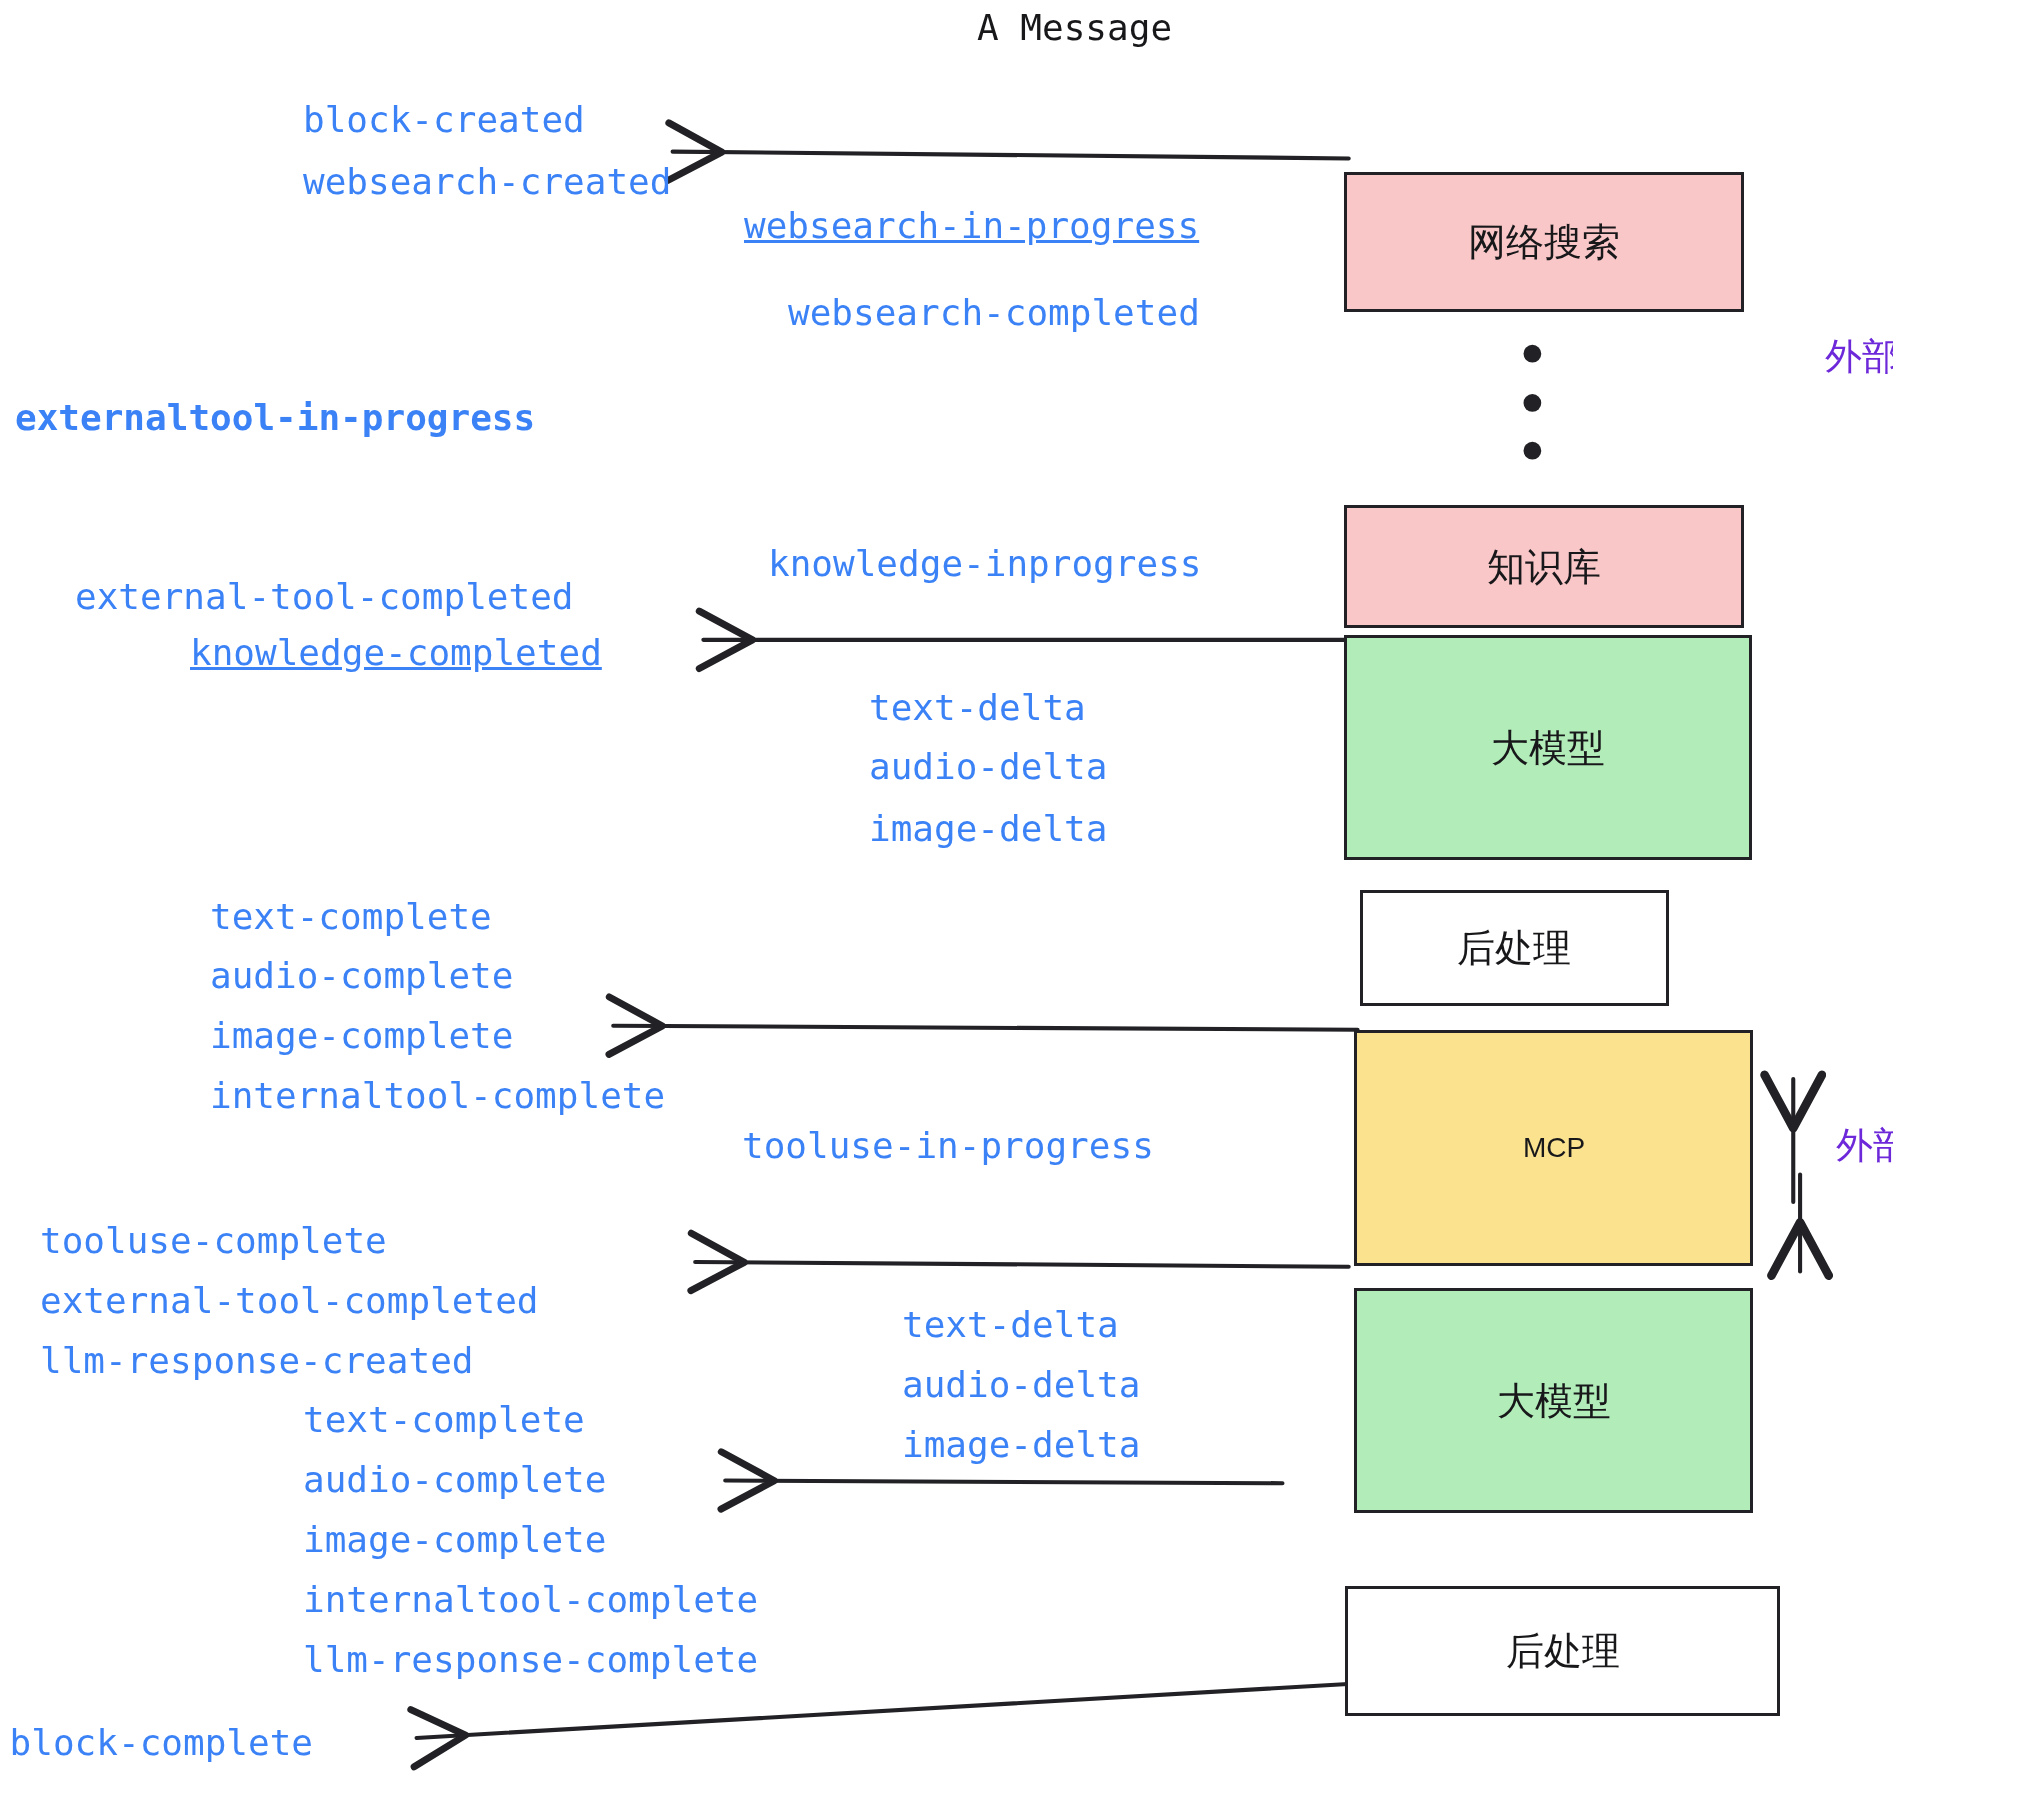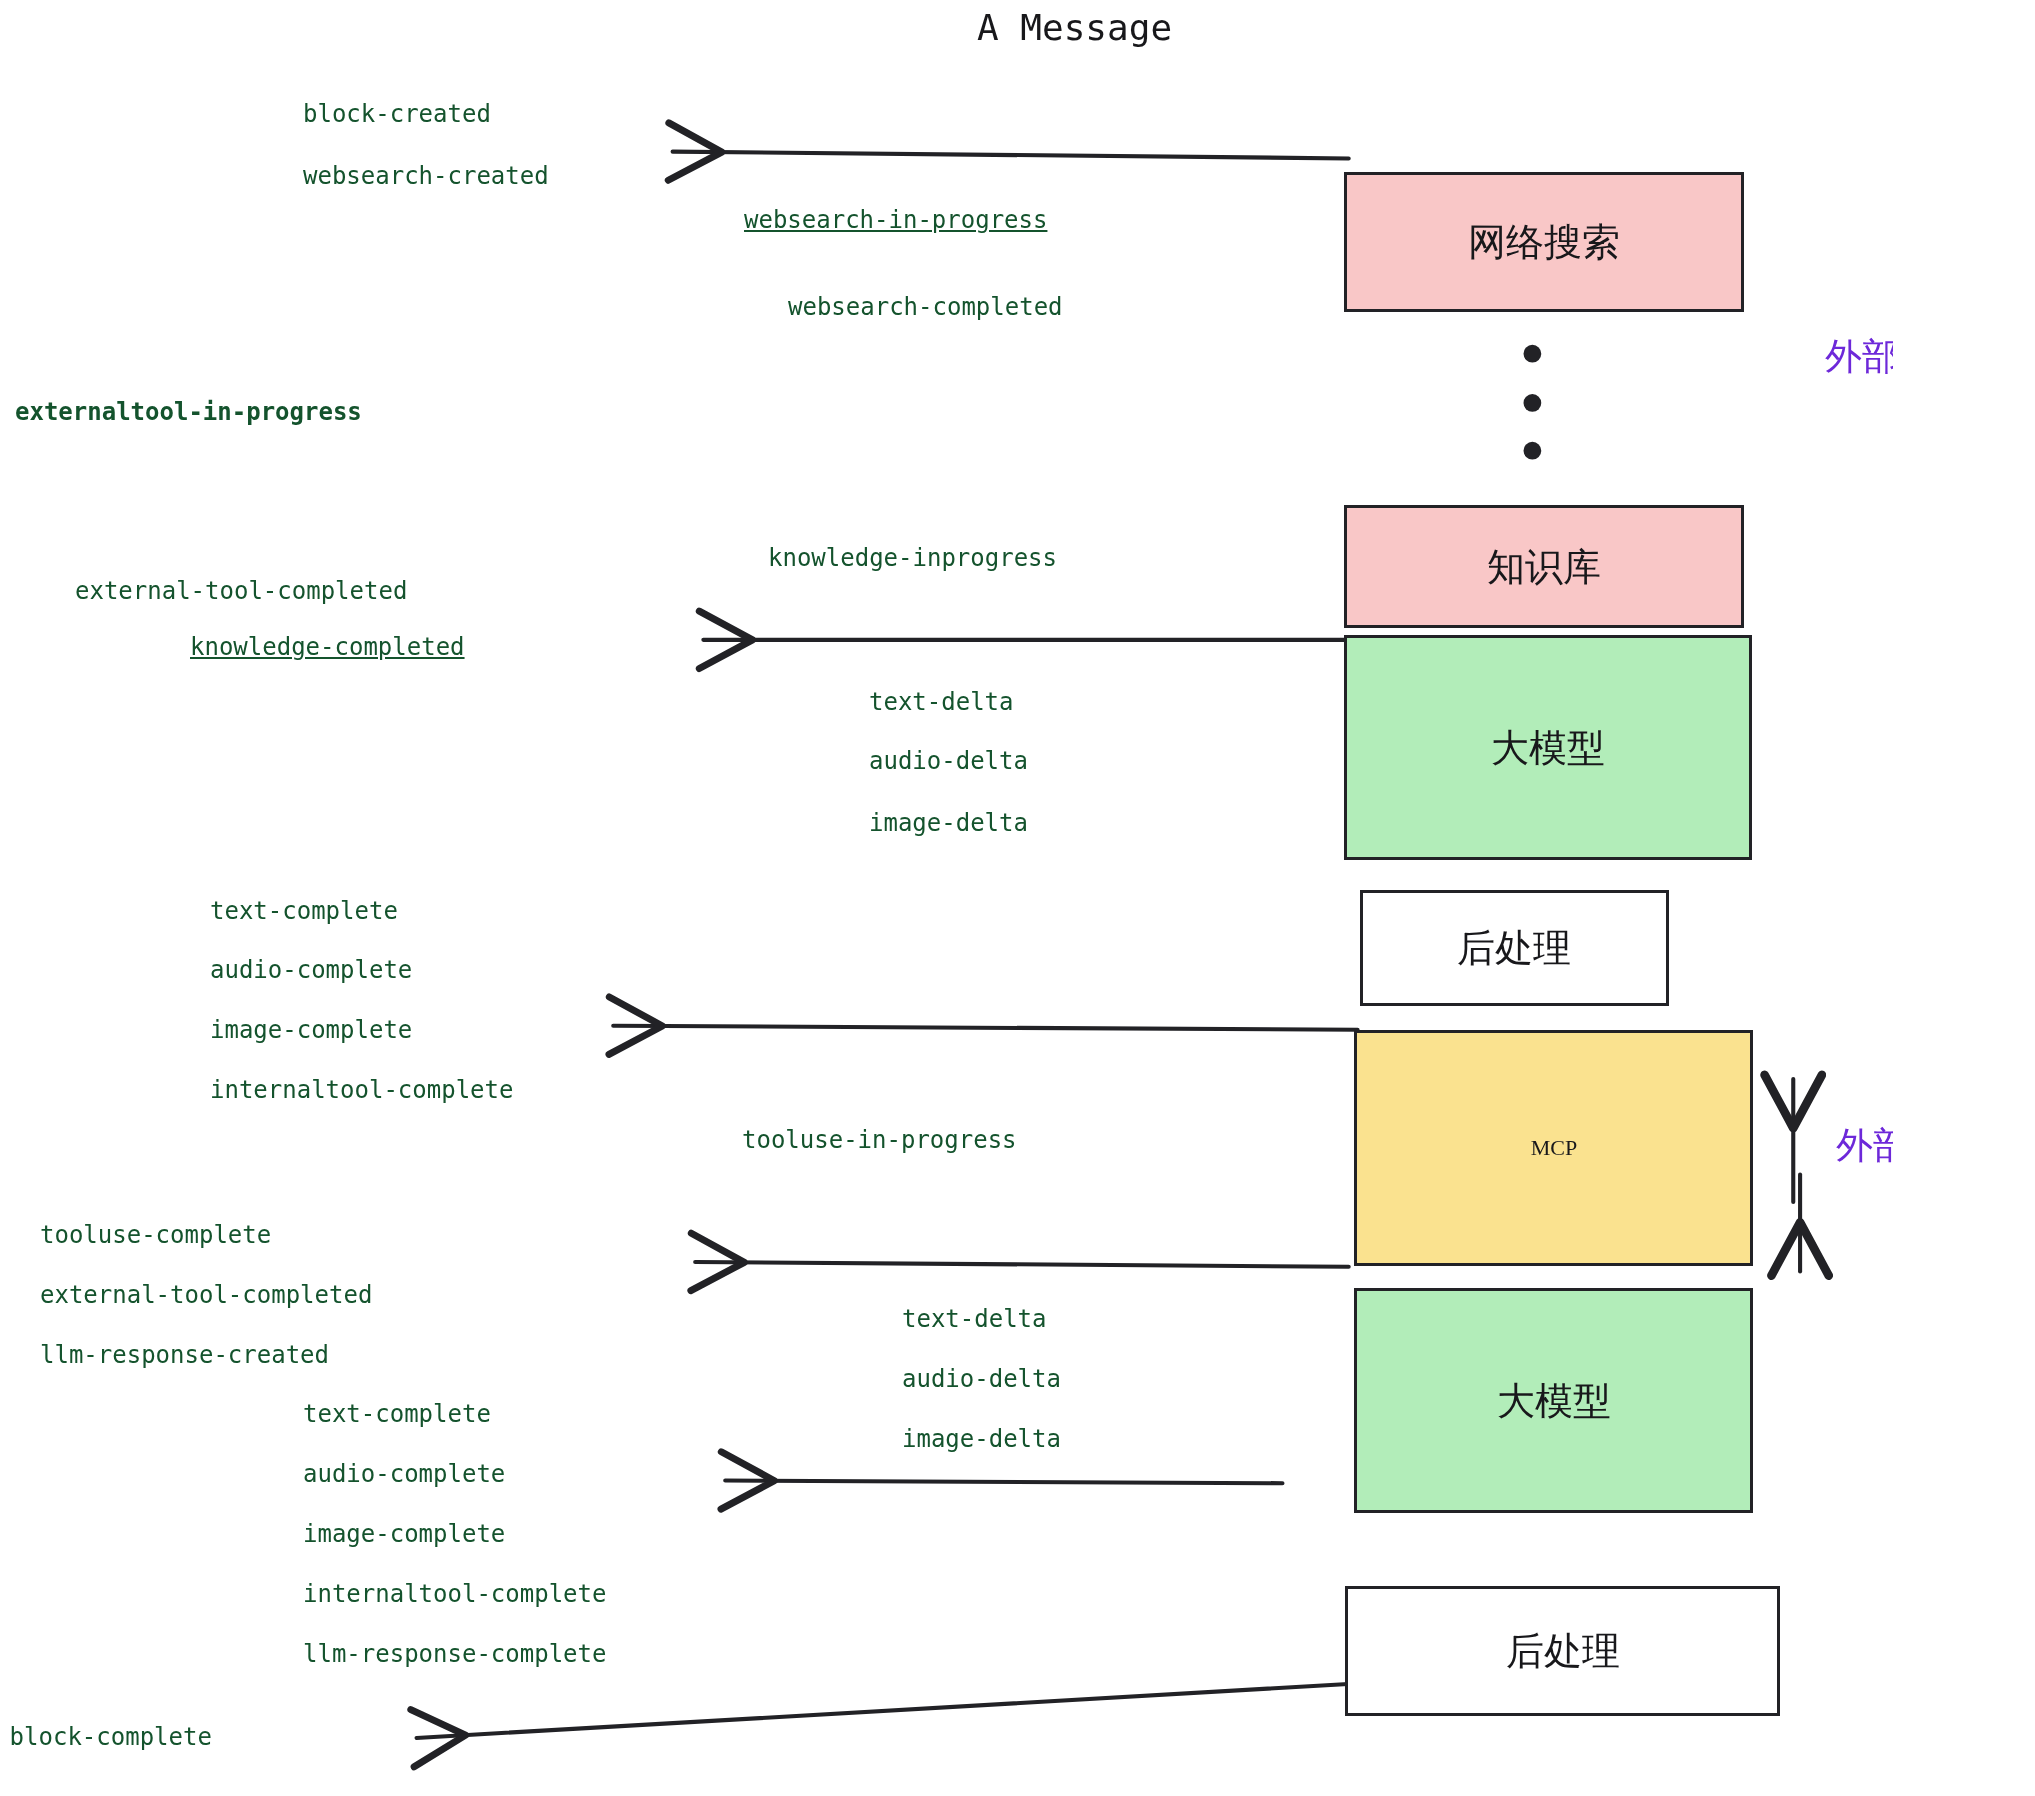--- a/index.html
+++ b/index.html
@@ -8,22 +8,22 @@
     width:1893px;
     height:1796px;
     background:#ffffff;
     overflow:hidden;
     font-family:"DejaVu Sans Mono","Liberation Mono",monospace;
   }
   svg#canvas{position:absolute;left:0;top:0;width:2035px;height:1796px;}
   .evt{
     position:absolute;
     font-family:"DejaVu Sans Mono","Liberation Mono",monospace;
-    font-size:24px;
-    color:#14532d;
+    font-size:36px;
+    color:#3b82f6;
     white-space:nowrap;
     letter-spacing:0px;
     line-height:1;
   }
   .title{
     position:absolute;
     font-family:"DejaVu Sans Mono","Liberation Mono",monospace;
     font-size:36px;
     color:#18181b;
     white-space:nowrap;
@@ -31,22 +31,22 @@
   .boxlabel{
     position:absolute;
     font-family:"DejaVu Sans","Liberation Sans",sans-serif;
     font-size:38px;
     color:#18181b;
     white-space:nowrap;
     transform:translate(-50%,-50%);
     pointer-events:none;
   }
   .boxlabel.mono{
-    font-family:Liberation Serif, serif;
-    font-size:22px;
+    font-family:Liberation Sans, sans-serif;
+    font-size:28px;
   }
   .sidelabel{
     position:absolute;
     font-family:Liberation Mono, monospace;
     font-size:37px;
     color:#6d28d9;
     white-space:nowrap;
     transform:translateY(-50%);
   }
   .node{position:absolute;box-sizing:border-box;border:3.4px solid #222226;}

